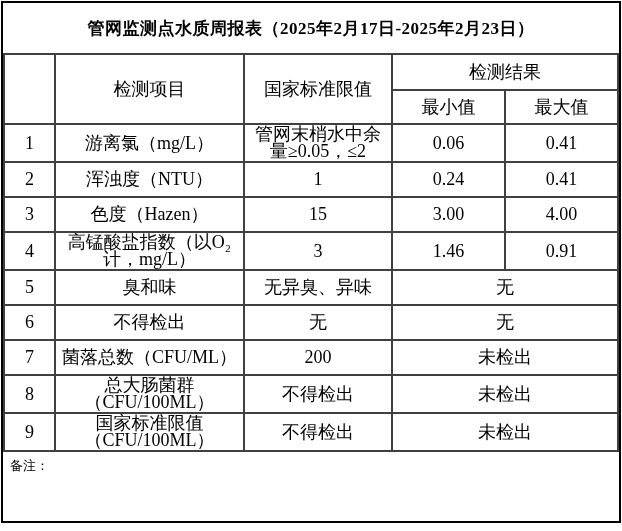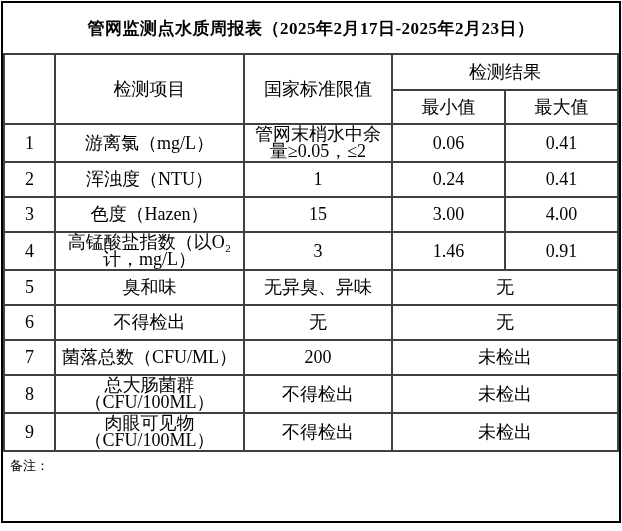--- a/index.html
+++ b/index.html
@@ -135,21 +135,21 @@
           <td colspan="2">未检出</td>
         </tr>
         <tr>
           <td>8</td>
           <td>总大肠菌群（CFU/100ML）</td>
           <td>不得检出</td>
           <td colspan="2">未检出</td>
         </tr>
         <tr>
           <td>9</td>
-          <td>肉眼可见物（CFU/100ML）</td>
+          <td>国家标准限值（CFU/100ML）</td>
           <td>不得检出</td>
           <td colspan="2">未检出</td>
         </tr>
       </tbody>
     </table>
 
     <div class="notes">
       <p>备注：</p>
     </div>
 

